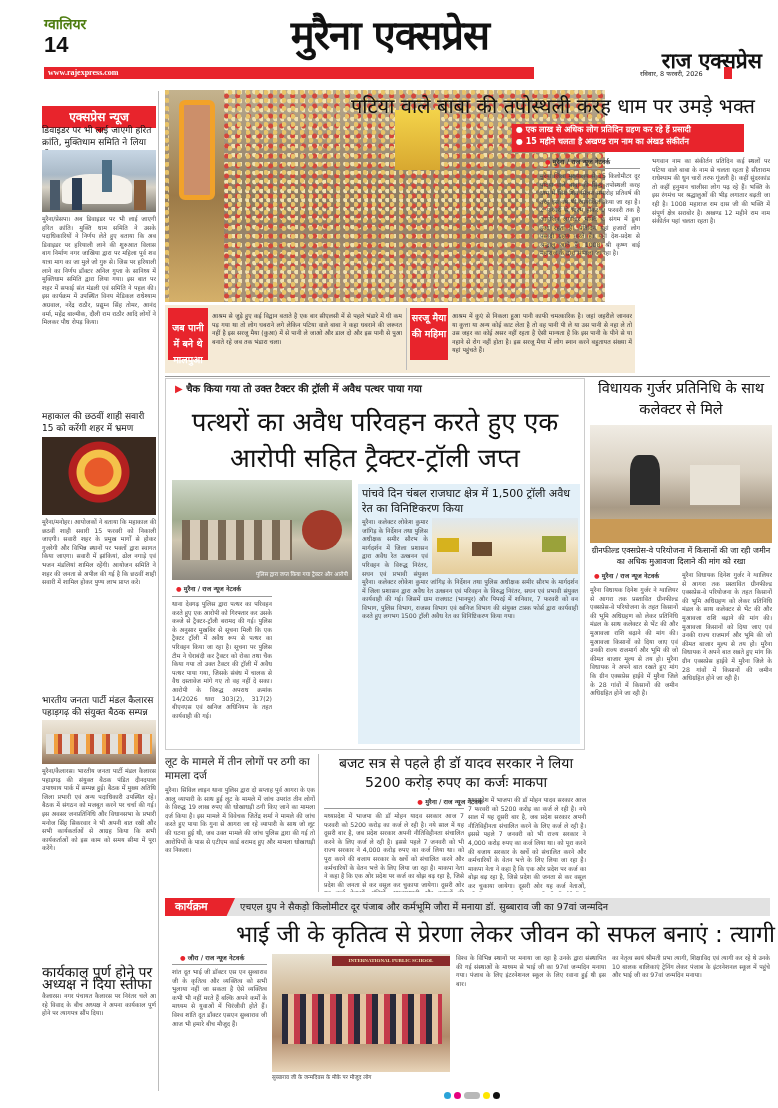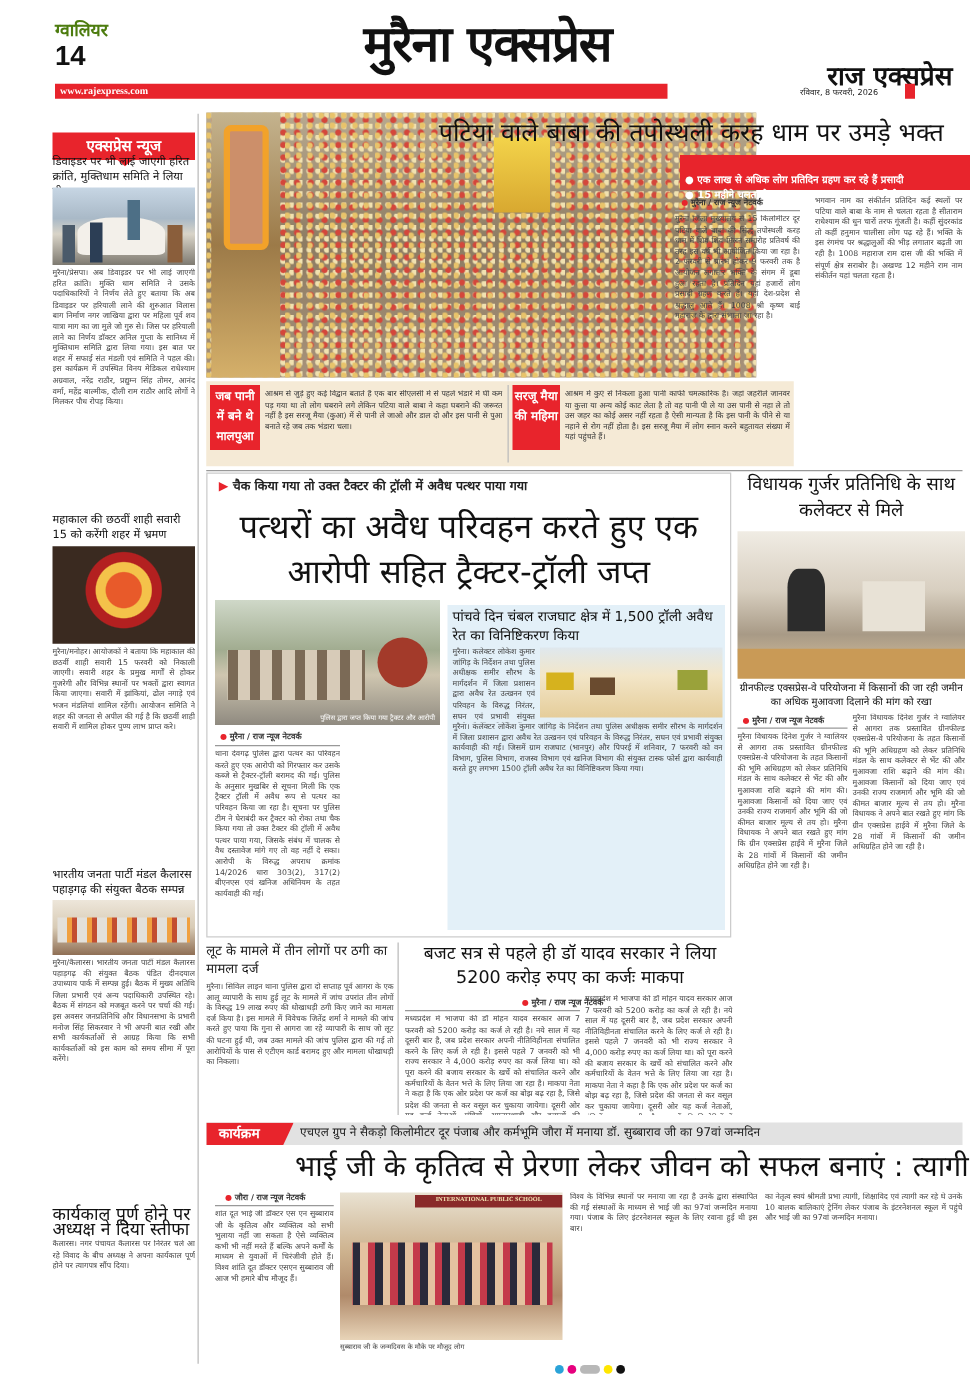--- a/index.html
+++ b/index.html
@@ -60,31 +60,31 @@
 
 <div class="abs hd" style="left:42px;top:966px;width:114px;font-size:14px;line-height:12px">कार्यकाल पूर्ण होने पर अध्यक्ष ने दिया स्तीफा</div>
 <div class="abs txt" style="left:42px;top:992px;width:114px;height:96px">कैलारस। नगर पंचायत कैलारस पर निरंतर चले आ रहे विवाद के बीच अध्यक्ष ने अपना कार्यकाल पूर्ण होने पर त्यागपत्र सौंप दिया।</div>
 
 <div class="abs crowd" style="left:165px;top:90px;width:440px;height:212px">
   <div style="position:absolute;left:4px;top:0;width:55px;height:212px;background:linear-gradient(180deg,#c4b38e,#9c7a48 50%,#d5b06a);"></div>
   <div style="position:absolute;left:14px;top:10px;width:36px;height:100px;border:5px solid #f2a22a;border-radius:6px;background:#cc8f6a"></div>
   <div style="position:absolute;left:230px;top:20px;width:45px;height:60px;background:linear-gradient(180deg,#f3d34a,#d8a830)"></div>
 </div>
 <div class="abs hd" style="left:255px;top:92px;width:500px;text-align:right;font-size:20px;color:#111">पटिया वाले बाबा की तपोस्थली करह धाम पर उमड़े भक्त</div>
-<div class="abs redbar" style="left:544px;top:124px;width:232px;height:28px;padding:14px 4px">
+<div class="abs redbar" style="left:512px;top:124px;width:232px;height:28px;padding:0 4px">
   <div style="color:#fff;font-size:8px;font-weight:bold;line-height:12px">● <span>एक लाख से अधिक लोग प्रतिदिन ग्रहण कर रहे हैं प्रसादी</span></div>
   <div style="color:#fff;font-size:8px;font-weight:bold;line-height:12px">● <span>15 महीने चलता है अखण्ड राम नाम का अंखड संकीर्तन</span></div>
 </div>
 <div class="abs byline" style="left:545px;top:157px;width:100px">मुरैना / राज न्यूज नेटवर्क</div>
 <div class="abs rule" style="left:540px;top:168px;width:100px"></div>
 <div class="abs txt" style="left:540px;top:172px;width:100px;height:130px">मुरैना जिला मुख्यालय से 15 किलोमीटर दूर पटिया वाले बाबा की सिद्ध तपोस्थली करह धाम में शिव शिव मिलन समारोह प्रतिवर्ष की तरह इस वर्ष भी आयोजित किया जा रहा है। 2 फरवरी से प्रारंभ होकर 9 फरवरी तक है आयोजन लगातार भक्ति के संगम में डूबा हुआ रहता है। प्रतिदिन यहां हजारों लोग प्रसादी ग्रहण करते हैं। यहां देश-प्रदेश से श्रद्धालु आते हैं। 1008 श्री कृष्ण बाई महाराज के द्वारा संभाला जा रहा है।</div>
 <div class="abs txt" style="left:652px;top:157px;width:118px;height:212px">भगवान नाम का संकीर्तन प्रतिदिन कई स्थलों पर पटिया वाले बाबा के नाम से चलता रहता है सीताराम राधेश्याम की धुन चारों तरफ गूंजती है। कहीं सुंदरकांड तो कहीं हनुमान चालीसा लोग पढ़ रहे हैं। भक्ति के इस रंगमंच पर श्रद्धालुओं की भीड़ लगातार बढ़ती जा रही है। 1008 महाराज राम दास जी की भक्ति में संपूर्ण क्षेत्र सराबोर है। अखण्ड 12 महीने राम नाम संकीर्तन यहां चलता रहता है।</div>
 
 <div class="abs" style="left:165px;top:305px;width:470px;height:68px;background:#f5ead6"></div>
-<div class="abs redbar" style="left:168px;top:308px;width:40px;height:52px;color:#fff;font-size:9.5px;font-weight:bold;line-height:16px;text-align:center;padding-top:2px">जब पानी में बने थे मालपुआ</div>
+<div class="abs redbar" style="left:168px;top:308px;width:40px;height:52px;color:#fff;font-size:9.5px;font-weight:bold;line-height:16px;text-align:center;padding-top:12px">जब पानी में बने थे मालपुआ</div>
 <div class="abs txt" style="left:212px;top:312px;width:190px;height:54px;color:#333">आश्रम से जुड़े हुए कई विद्वान बताते है एक बार सीएलसी में से पहले भंडारे में घी कम पड़ गया था तो लोग घबराने लगे लेकिन पटिया वाले बाबा ने कहा घबराने की जरूरत नहीं है इस सरजू मैया (कुआ) में से पानी ले जाओ और डाल दो और इस पानी से पुआ बनाते रहे जब तक भंडारा चला।</div>
 <div class="abs vrule" style="left:406px;top:308px;height:62px"></div>
 <div class="abs redbar" style="left:410px;top:308px;width:38px;height:52px;color:#fff;font-size:9.5px;font-weight:bold;line-height:16px;text-align:center;padding-top:2px">सरजू मैया की महिमा</div>
 <div class="abs txt" style="left:452px;top:312px;width:180px;height:54px;color:#333">आश्रम में कुएं से निकला हुआ पानी काफी चमत्कारिक है। जहां जहरीले जानवर या कुत्ता या अन्य कोई काट लेता है तो वह पानी पी ले या उस पानी से नहा ले तो उस जहर का कोई असर नहीं रहता है ऐसी मान्यता है कि इस पानी के पीने से या नहाने से रोग नहीं होता है। इस सरजू मैया में लोग स्नान करने बहुतायत संख्या में यहां पहुंचते हैं।</div>
 <div class="abs rule" style="left:165px;top:376px;width:605px"></div>
 
 <div class="abs" style="left:175px;top:381px;width:300px;font-size:10px;font-weight:bold;color:#222"><span style="color:#e8242c">▶ </span><span>चैक किया गया तो उक्त टैक्टर की ट्रॉली में अवैध पत्थर पाया गया</span></div>
 <div class="abs" style="left:165px;top:378px;width:420px;height:372px;border:1px solid #ccc"></div>
 <div class="abs hd" style="left:170px;top:404px;width:410px;text-align:center;font-size:26px;line-height:36px">पत्थरों का अवैध परिवहन करते हुए एक आरोपी सहित ट्रैक्टर-ट्रॉली जप्त</div>
 <div class="abs photo" style="left:172px;top:480px;width:180px;height:100px;background:linear-gradient(180deg,#cfd8c8,#a1ac90 40%,#cfc6b0 60%,#8f8a80)">

